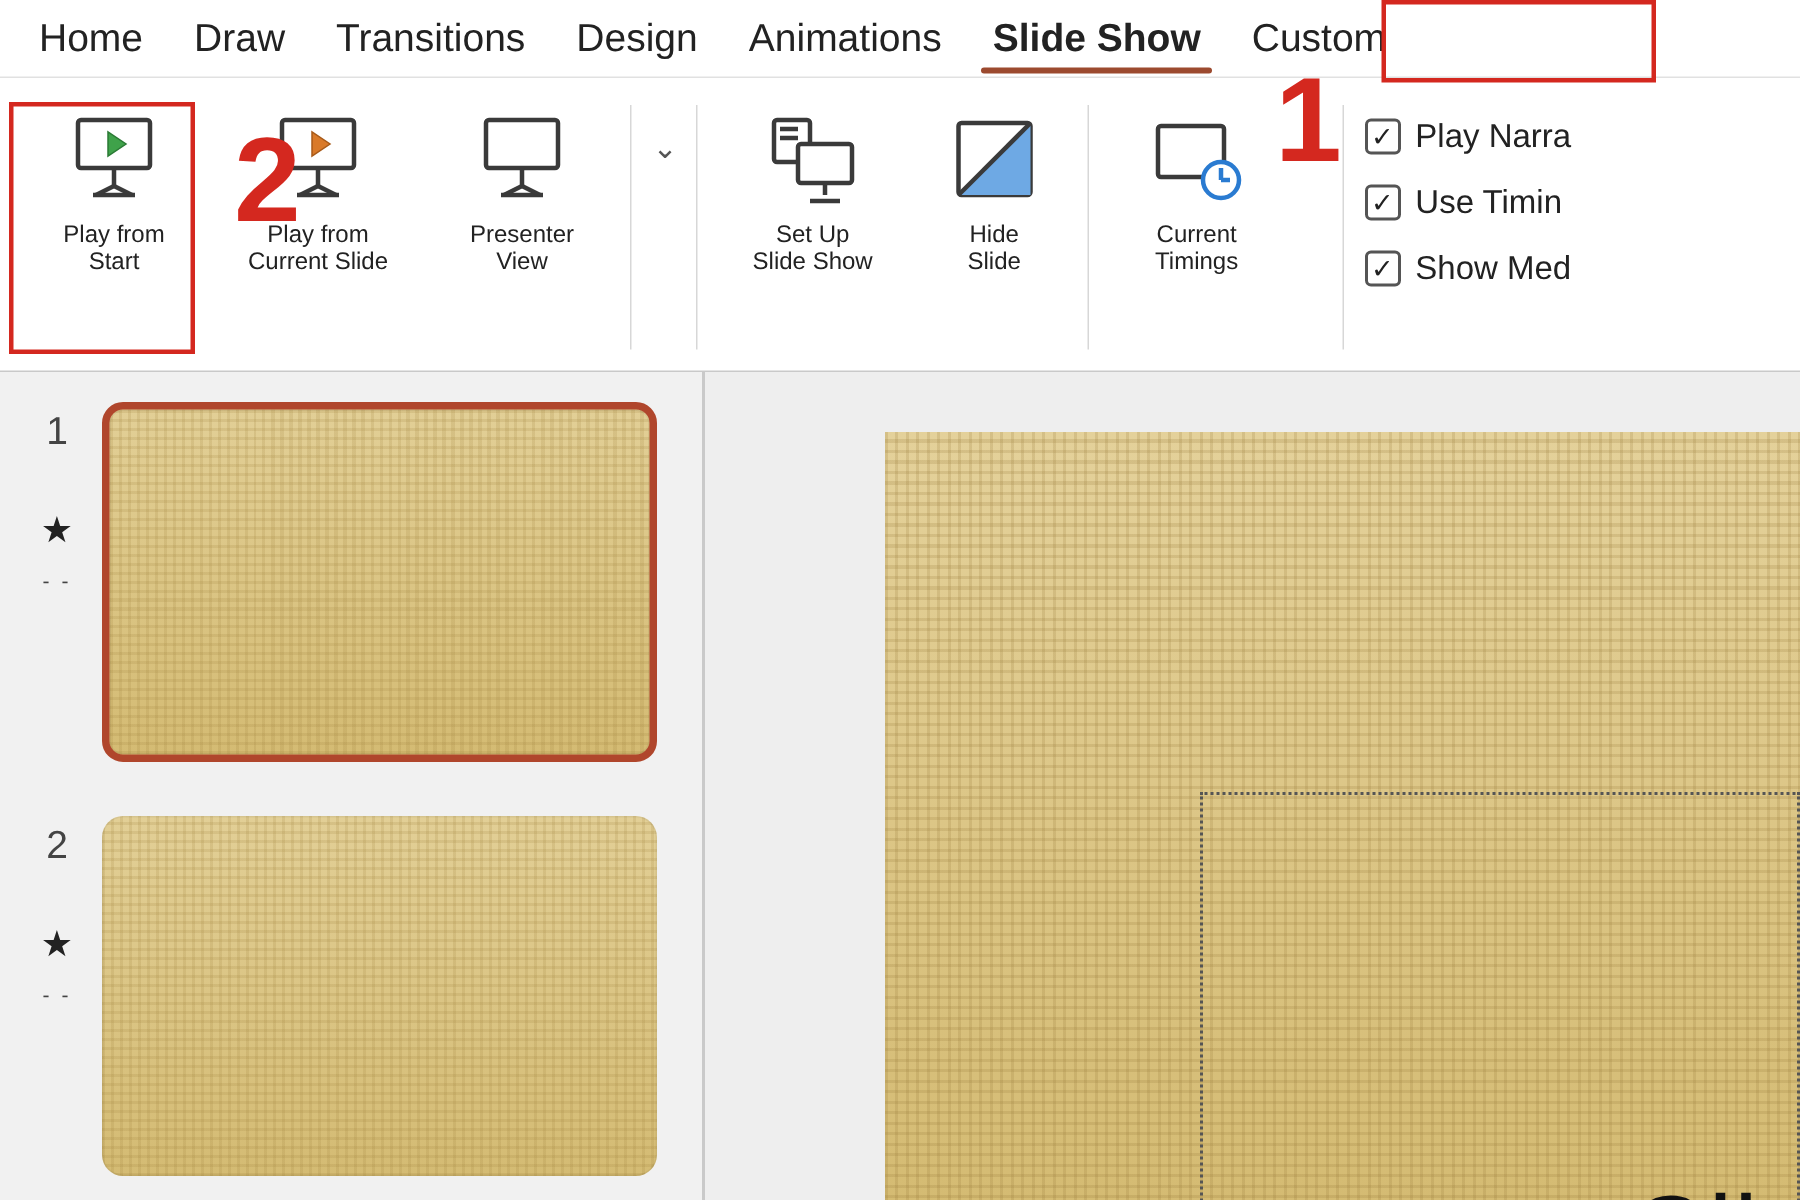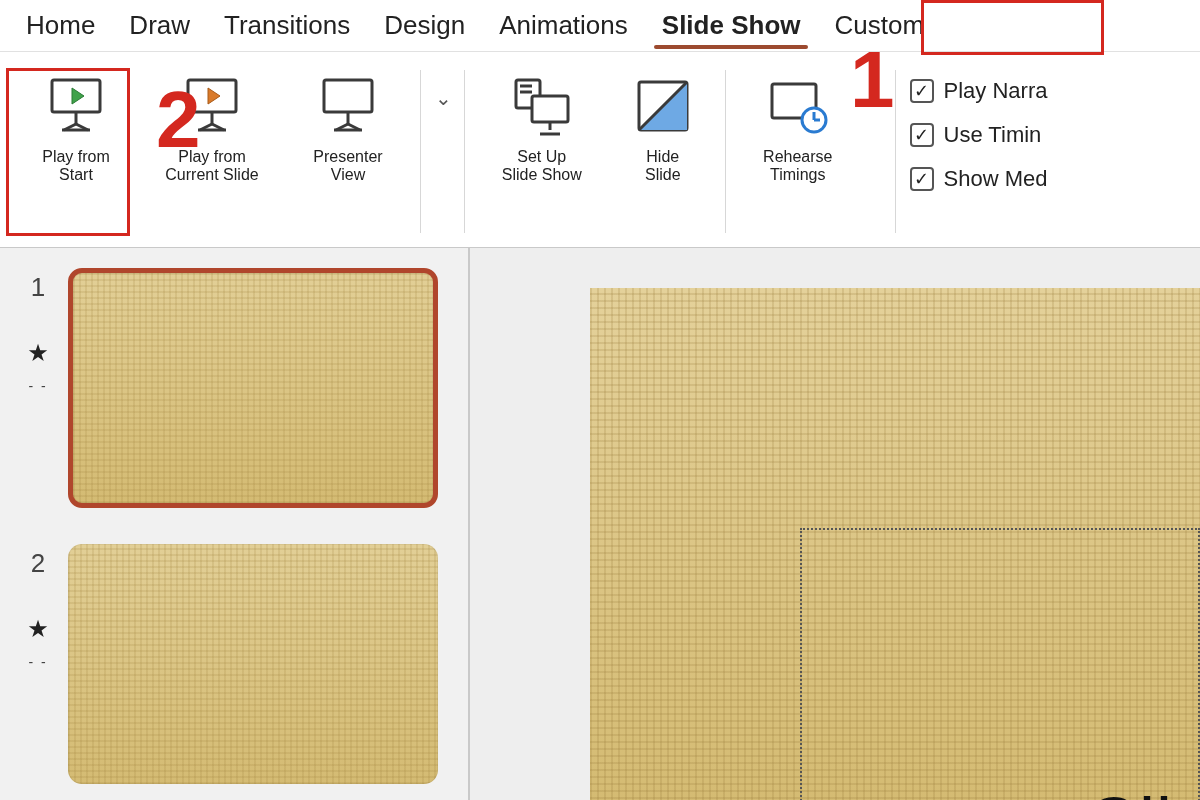--- a/index.html
+++ b/index.html
@@ -327,21 +327,21 @@
   <div class="rgroup">
     <div class="rbutton">
       <div class="iconbox">
         <svg width="64" height="64" viewBox="0 0 64 64">
           <rect class="ic" x="6" y="10" width="44" height="34" rx="2" fill="#fff"></rect>
           <circle cx="48" cy="46" r="12" fill="#fff" stroke="#2a7bd1" stroke-width="3"></circle>
           <line x1="48" y1="46" x2="48" y2="38" stroke="#2a7bd1" stroke-width="3"></line>
           <line x1="48" y1="46" x2="54" y2="46" stroke="#2a7bd1" stroke-width="3"></line>
         </svg>
       </div>
-      <span class="lbl1">Rehearse</span>
+      <span class="lbl1">Current</span>
       <span class="lbl2">Timings</span>
     </div>
 
     <div class="drop">
       <span class="chev">⌄</span>
     </div>
   </div>
 
   <div class="vsep"></div>
 

